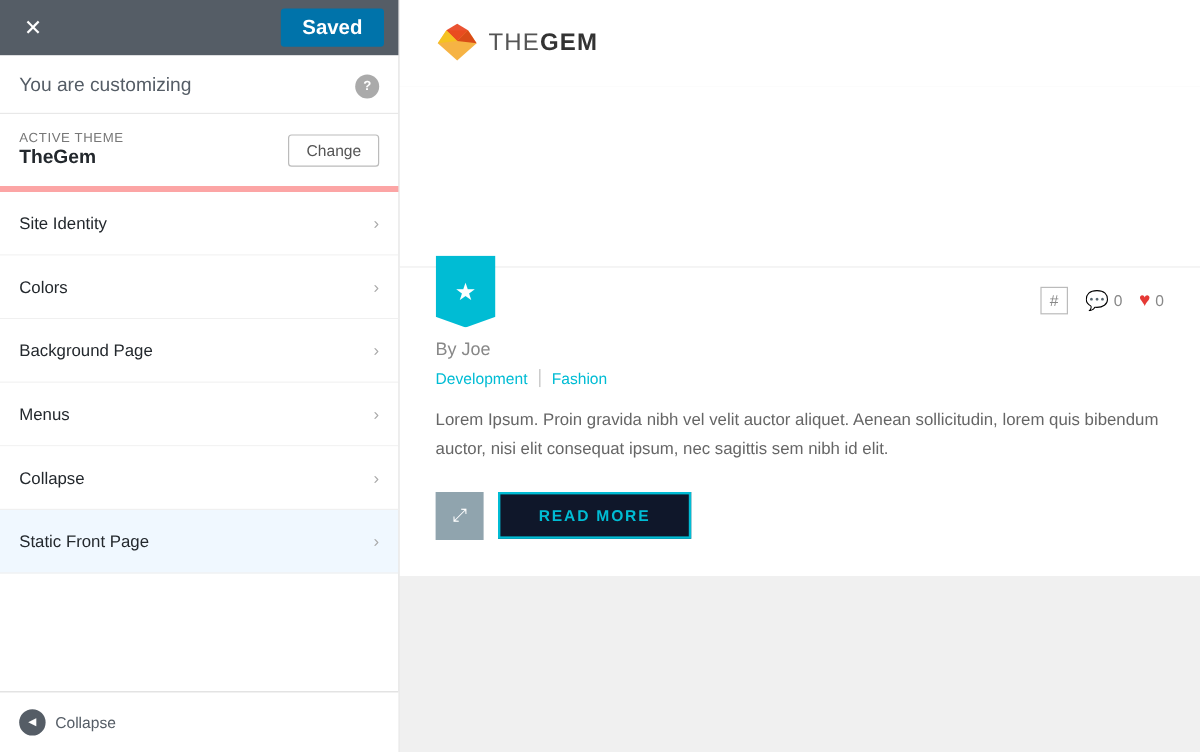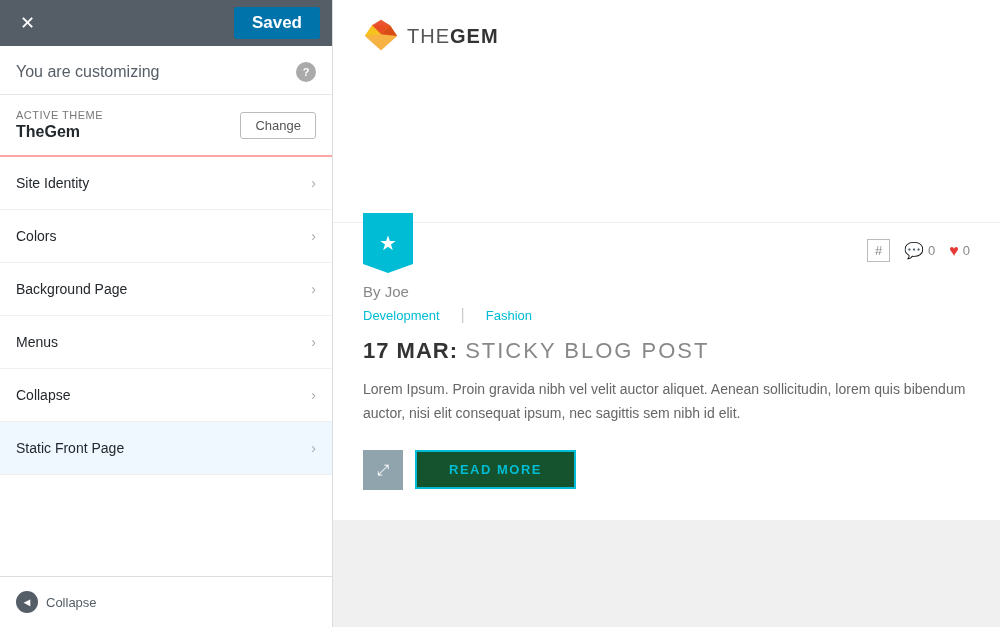--- a/index.html
+++ b/index.html
@@ -77,21 +77,21 @@
 
     #site-title {
       font-size: 24px;
       color: #23282d;
       font-weight: 400;
       margin-top: 4px;
     }
 
     #active-theme-section {
       padding: 14px 16px;
-      border-bottom: 2px solid #fca5a5;
+      border-bottom: 5px solid #fca5a5;
       display: flex;
       align-items: center;
       justify-content: space-between;
     }
 
     #active-theme-info {}
     #active-theme-label {
       font-size: 11px;
       color: #777;
       text-transform: uppercase;
@@ -276,21 +276,21 @@
     .heart-icon { color: #e53935; }
 
     #post-author {
       font-size: 15px;
       color: #888;
       margin-bottom: 6px;
     }
 
     #post-categories {
       display: flex;
-      gap: 21px;
+      gap: 8px;
       margin-bottom: 14px;
       align-items: center;
     }
 
     .category-link {
       color: #00bcd4;
       font-size: 13px;
       text-decoration: none;
       cursor: pointer;
     }
@@ -338,21 +338,21 @@
       border: none;
       display: flex;
       align-items: center;
       justify-content: center;
       cursor: pointer;
       color: #fff;
       font-size: 15px;
     }
 
     #read-more-btn {
-      background: #14532d;
+      background: #0f172a;
       border: 2px solid #00bcd4;
       color: #00bcd4;
       padding: 10px 32px;
       font-size: 13px;
       font-weight: 700;
       letter-spacing: 1.5px;
       cursor: pointer;
       text-transform: uppercase;
     }
   </style>
@@ -453,24 +453,20 @@
     </div>
 
     <div id="post-author">By Joe</div>
 
     <div id="post-categories">
       <span class="category-link">Development</span>
       <span class="cat-separator">|</span>
       <span class="category-link">Fashion</span>
     </div>
 
-    <div id="post-title">
-      <span id="post-title-date">17 MAR:</span>
-      <span id="post-title-text"> <span>STICKY BLOG POST</span></span>
-    </div>
 
     <div id="post-excerpt">Lorem Ipsum. Proin gravida nibh vel velit auctor aliquet. Aenean sollicitudin, lorem quis bibendum auctor, nisi elit consequat ipsum, nec sagittis sem nibh id elit.</div>
 
     <div id="post-actions">
       <button id="share-btn">
         <span>⤢</span>
       </button>
       <button id="read-more-btn">READ MORE</button>
     </div>
 

